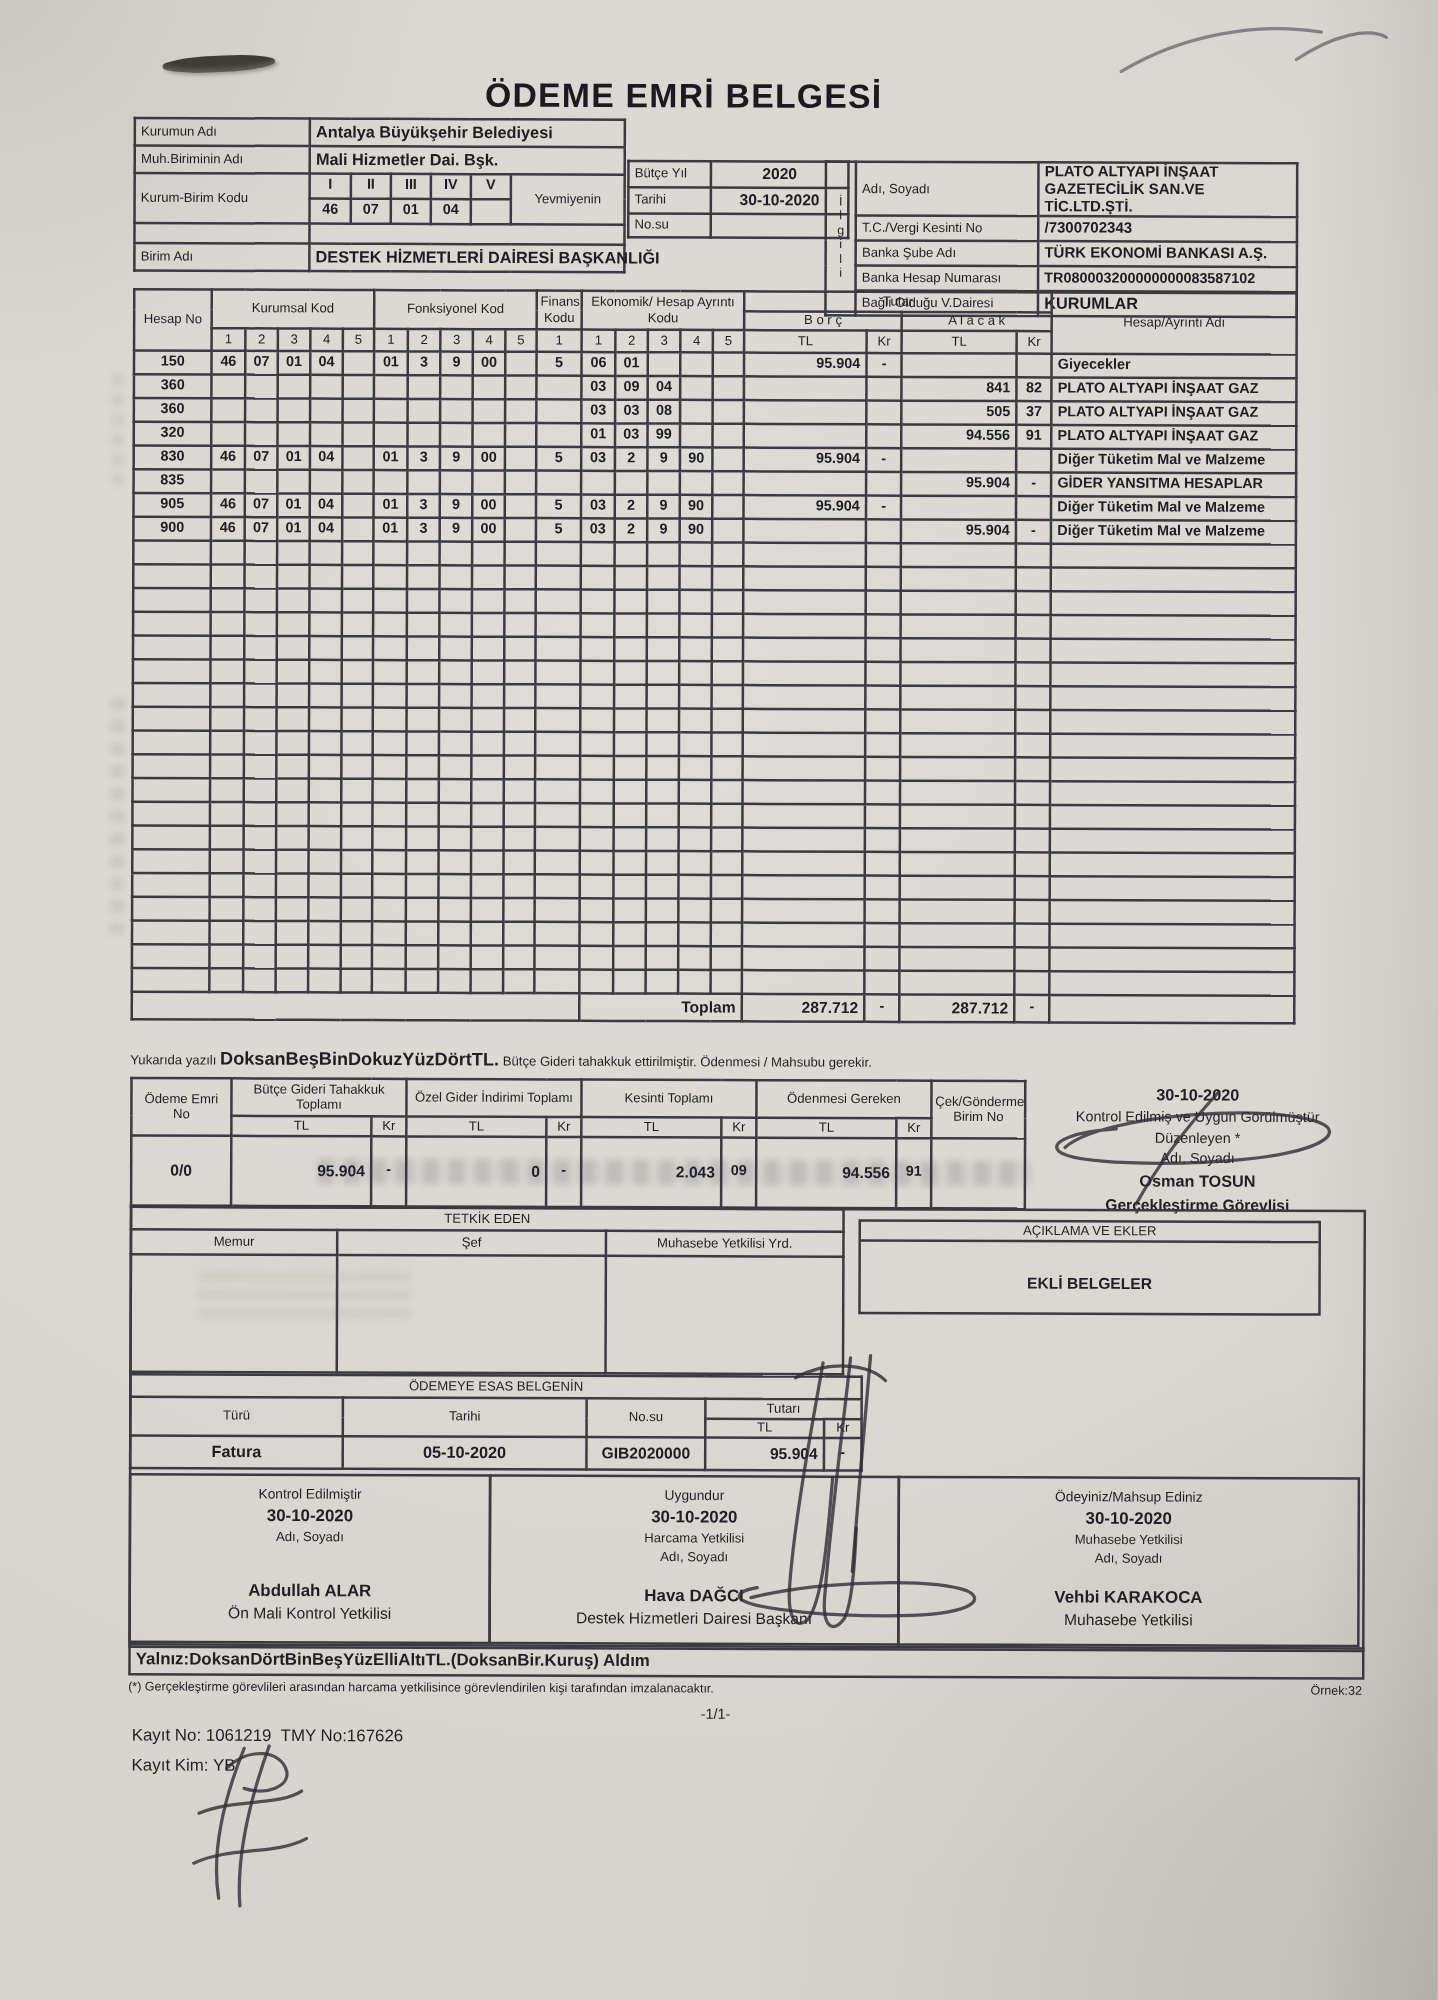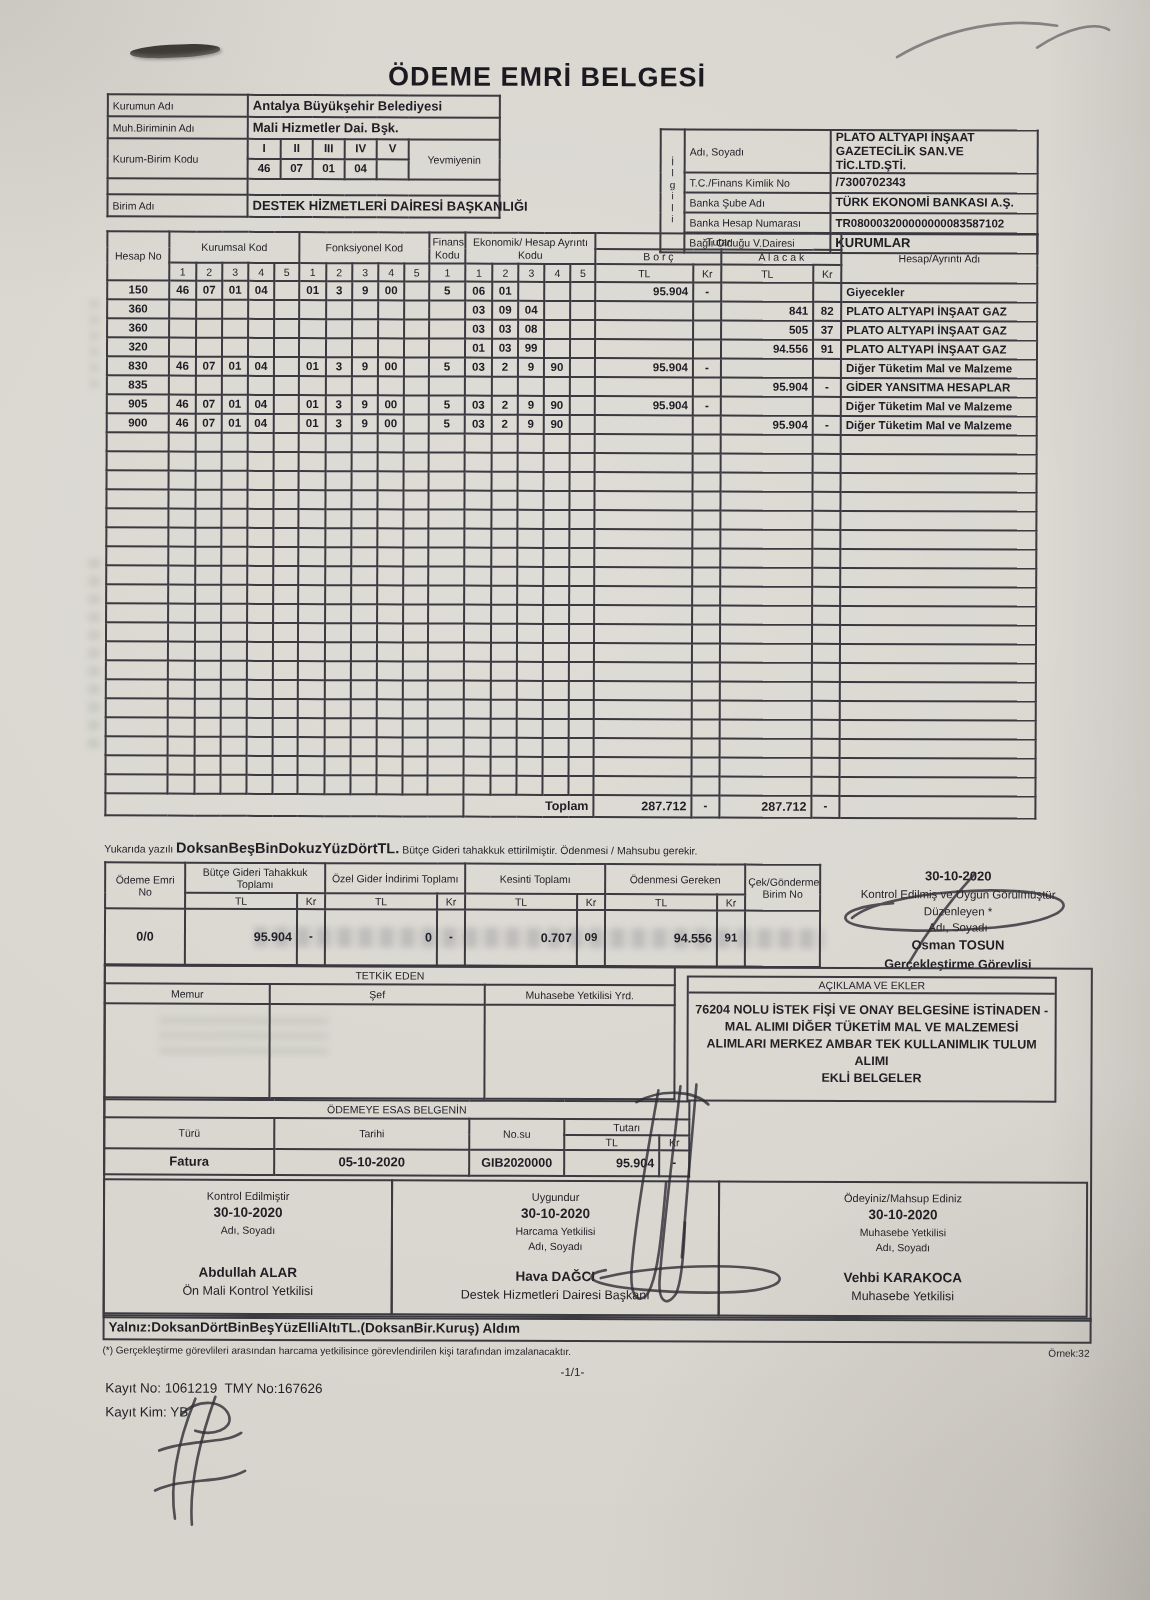--- a/index.html
+++ b/index.html
@@ -118,20 +118,40 @@
       <td class="lab"></td>
       <td colspan="6"></td>
     </tr>
     <tr style="height:22px">
       <td class="lab">Birim Adı</td>
       <td colspan="6" class="l nowrap" style="font-size:13px;overflow:visible;white-space:nowrap">DESTEK HİZMETLERİ DAİRESİ BAŞKANLIĞI</td>
     </tr>
   </tbody>
     </table>
 
+  <table style="left:500px;top:128px;width:176px;">
+    <colgroup>
+        <col style="width:66px">
+        <col style="width:110px">
+      </colgroup>
+    <tbody>
+        <tr style="height:21px">
+      <td class="lab">Bütçe Yıl</td>
+      <td class="c" style="font-size:12.5px">2020</td>
+    </tr>
+    <tr style="height:21px">
+      <td class="lab">Tarihi</td>
+      <td class="c" style="font-size:12.5px">30-10-2020</td>
+    </tr>
+    <tr style="height:19px">
+      <td class="lab">No.su</td>
+      <td class="c"></td>
+    </tr>
+  </tbody>
+    </table>
 
   <table style="left:658px;top:128px;width:377px;">
     <colgroup>
         <col style="width:24px">
         <col style="width:146px">
         <col style="width:207px">
       </colgroup>
     <tbody>
         <tr style="height:42px">
       <td rowspan="5">
@@ -141,21 +161,21 @@
               <span>g</span>
               <span>i</span>
               <span>l</span>
               <span>i</span>
             </div>
           </td>
       <td class="lab">Adı, Soyadı</td>
       <td class="l" style="font-size:12px">PLATO ALTYAPI İNŞAAT GAZETECİLİK SAN.VE TİC.LTD.ŞTİ.</td>
     </tr>
     <tr style="height:20px">
-      <td class="lab">T.C./Finans Kimlik No</td>
+      <td class="lab">T.C./Vergi Kesinti No</td>
       <td class="l nowrap" style="font-size:12px">/7300702343</td>
     </tr>
     <tr style="height:20px">
       <td class="lab">Banka Şube Adı</td>
       <td class="l nowrap" style="font-size:12px">TÜRK EKONOMİ BANKASI A.Ş.</td>
     </tr>
     <tr style="height:20px">
       <td class="lab">Banka Hesap Numarası</td>
       <td class="l nowrap" style="font-size:11.5px">TR080003200000000083587102</td>
     </tr>
@@ -926,21 +946,21 @@
       <th class="labc">Kr</th>
       <th class="labc">TL</th>
       <th class="labc">Kr</th>
     </tr>
     <tr style="height:56px">
       <td class="c" style="font-size:12.5px">0/0</td>
       <td class="r" style="font-size:12.5px">95.904</td>
       <td class="c">-</td>
       <td class="r" style="font-size:12.5px">0</td>
       <td class="c">-</td>
-      <td class="r" style="font-size:12.5px">0.707</td>
+      <td class="r" style="font-size:12.5px">2.043</td>
       <td class="c">09</td>
       <td class="r" style="font-size:12.5px">94.556</td>
       <td class="c">91</td>
       <td class="c"></td>
     </tr>
   </tbody>
     </table>
 
   <div class="approval">
     <div class="dt">30-10-2020</div>
@@ -972,21 +992,21 @@
       <td></td>
       <td></td>
       <td></td>
     </tr>
   </tbody>
     </table>
 
   <div class="aciklama">
     <div class="ttl">AÇIKLAMA VE EKLER</div>
     <div class="txt">
-      <span>76204 NOLU İSTEK FİŞİ VE ONAY BELGESİNE İSTİNADEN -MAL ALIMI DİĞER TÜKETİM MAL VE MALZEMESİ ALIMLARI MERKEZ AMBAR TEK KULLANIMLIK TULUM ALIMI</span><br>
+      <br>
       <span>EKLİ BELGELER</span>
     </div>
   </div>
 
   <table style="left:105px;top:1100px;width:585px;">
     <colgroup>
         <col style="width:170px">
         <col style="width:195px">
         <col style="width:95px">
         <col style="width:95px">

